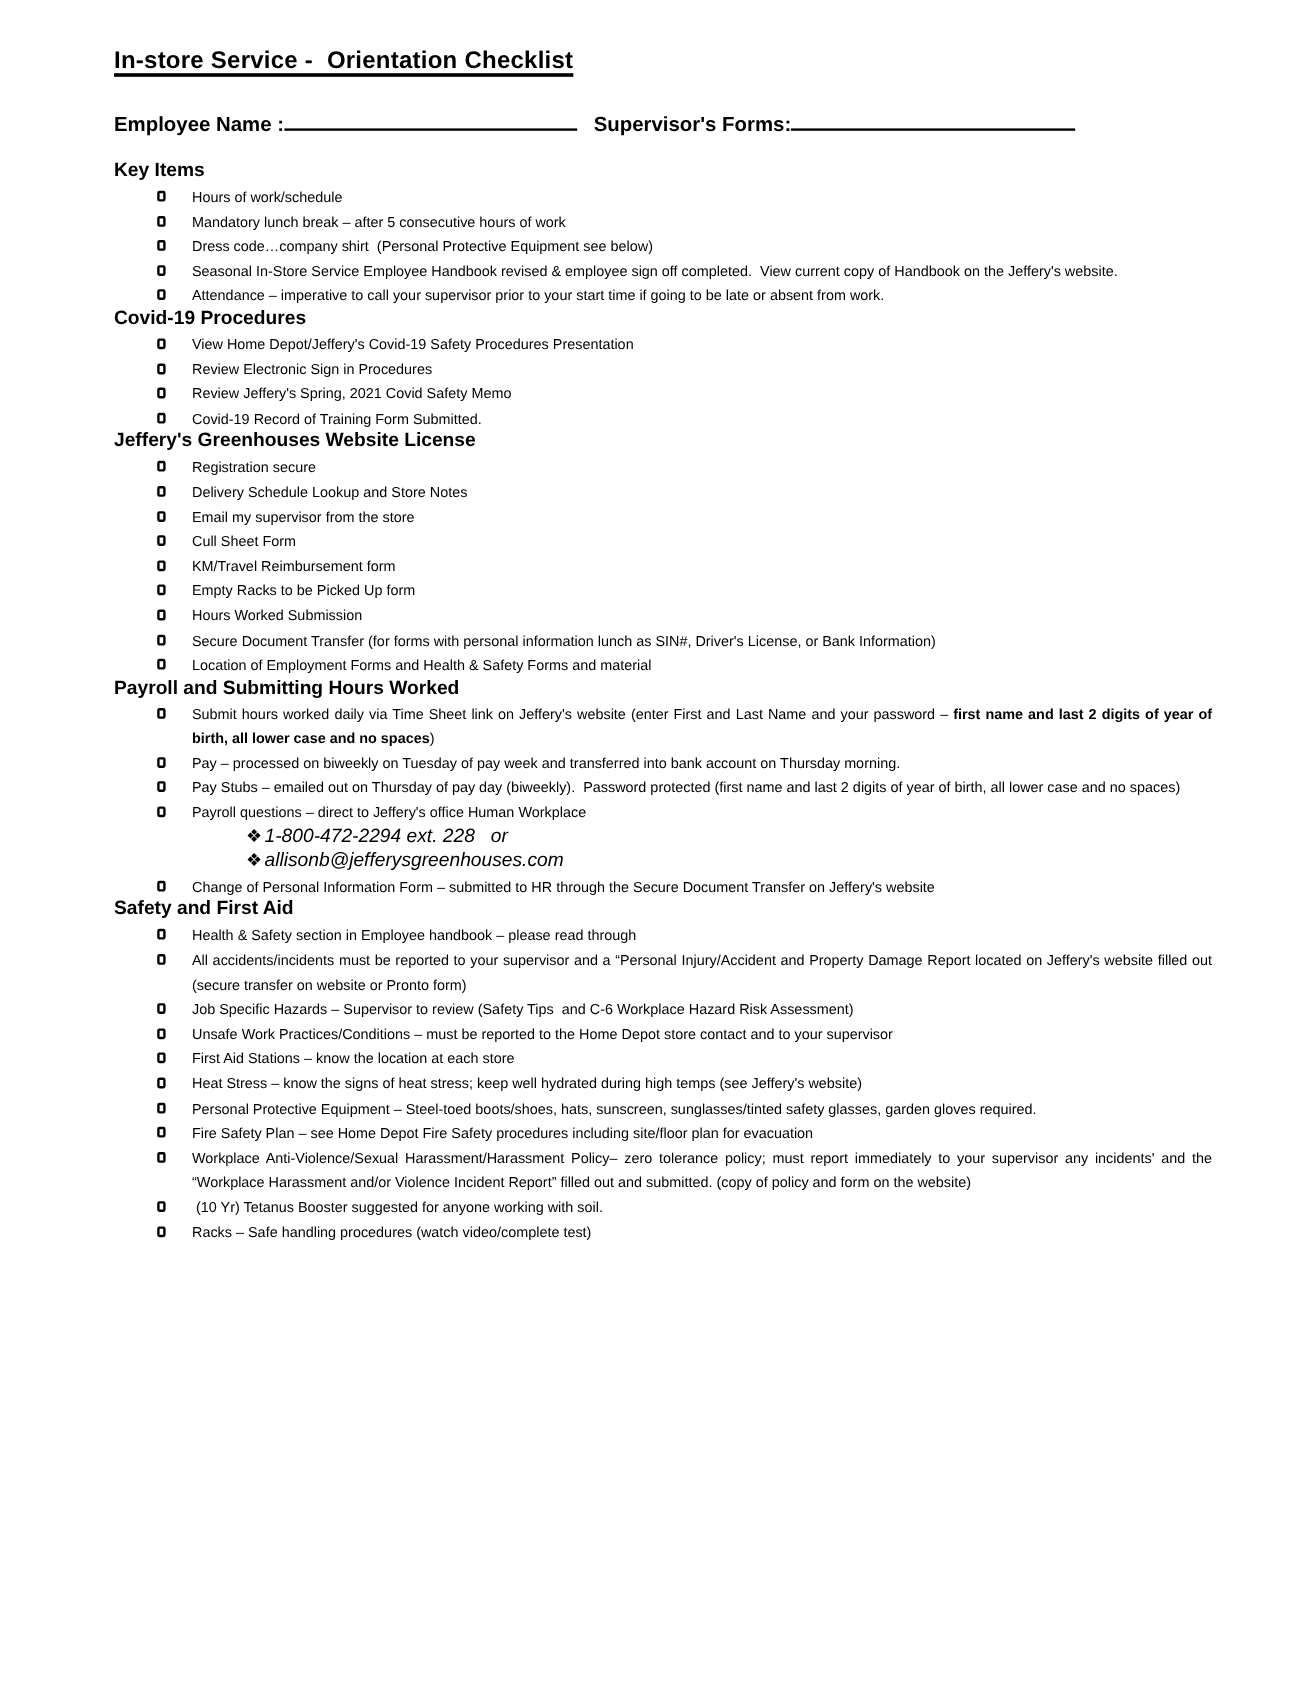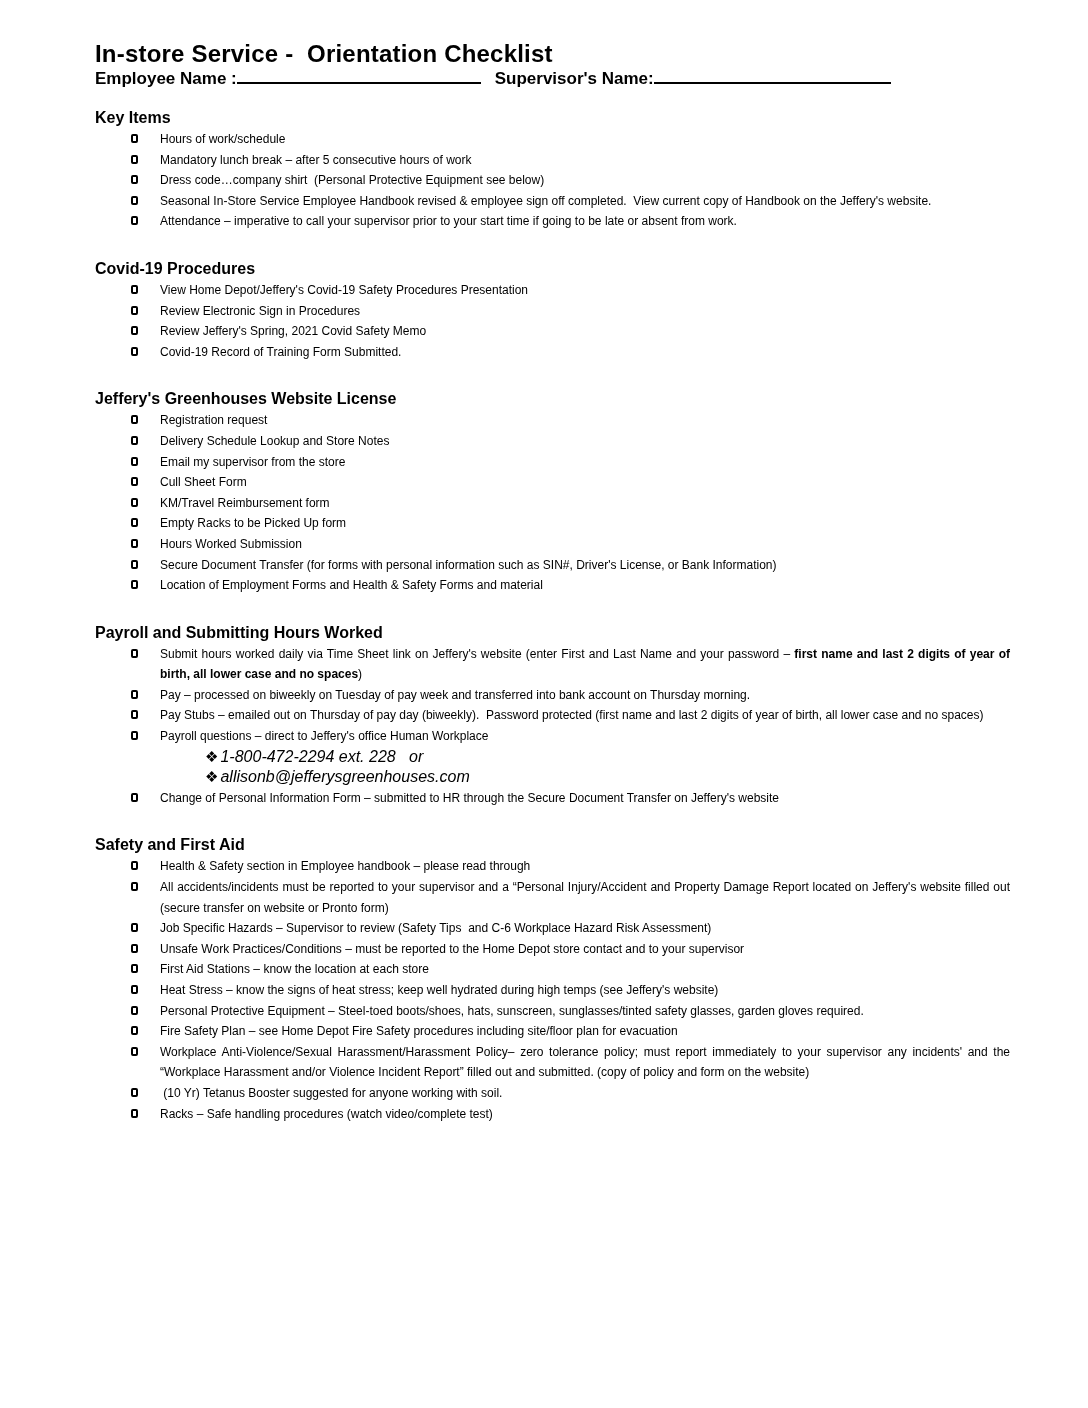--- a/index.html
+++ b/index.html
@@ -9,45 +9,46 @@
     font-family: "Liberation Sans", "DejaVu Sans", sans-serif;
     color: #000000;
   }
   .page {
     width: 1088px;
     min-height: 1408px;
     background: #ffffff;
     padding: 40px 78px 40px 95px;
   }
   .doc-title {
-    font-size: 24px;
-    font-weight: bold;
+    font-size: 20px;
+    font-weight: bold;
+    text-decoration: underline;
     text-decoration-thickness: 3px;
     text-underline-offset: 4px;
     letter-spacing: 0.2px;
+    margin-bottom: 30px;
     display: inline-block;
   }
   .name-row {
     font-size: 17px;
     font-weight: bold;
     margin-bottom: 20px;
     white-space: nowrap;
   }
   .blank-line {
     display: inline-block;
     border-bottom: 2px solid #000;
     height: 16px;
     vertical-align: baseline;
   }
   .blank-employee { width: 244px; margin-right: 14px; }
   .blank-supervisor { width: 237px; }
   .section-heading {
     font-size: 16px;
     font-weight: bold;
-    margin-top: 28px;
     margin-bottom: 2px;
   }
   .section:first-child .section-heading { margin-top: 4px; }
   ul.items { list-style: none; }
   .item {
     position: relative;
     padding-left: 65px;
     font-size: 12px;
     line-height: 20.6px;
   }
@@ -81,21 +82,21 @@
     text-decoration-thickness: 2px;
   }
 </style>
 </head>
 <body>
 
 <div class="page">
   <h1 class="doc-title">In-store Service -&nbsp; Orientation Checklist</h1>
 
   <div class="name-row">
-    <span>Employee Name :</span><span class="blank-line blank-employee"></span><span>Supervisor's Name:</span><span class="blank-line blank-supervisor"></span>
+    <span>Employee Name :</span><span class="blank-line blank-employee"></span><span>Supervisor's Forms:</span><span class="blank-line blank-supervisor"></span>
   </div>
 
   <div id="sections">
       <section class="section">
     <h2 class="section-heading">Key Items</h2>
     <ul class="items">
           <li class="item">
     <span class="checkbox"></span>
     <span class="item-text">Hours of work/schedule</span>
   </li>
@@ -136,21 +137,21 @@
     <span class="checkbox"></span>
     <span class="item-text">Covid-19 Record of Training Form Submitted.</span>
   </li>
         </ul>
   </section>
       <section class="section">
     <h2 class="section-heading">Jeffery's Greenhouses Website License</h2>
     <ul class="items">
           <li class="item">
     <span class="checkbox"></span>
-    <span class="item-text">Registration request</span>
+    <span class="item-text">Registration secure</span>
   </li>
           <li class="item">
     <span class="checkbox"></span>
     <span class="item-text">Delivery Schedule Lookup and Store Notes</span>
   </li>
           <li class="item">
     <span class="checkbox"></span>
     <span class="item-text">Email my supervisor from the store</span>
   </li>
           <li class="item">
@@ -164,21 +165,21 @@
           <li class="item">
     <span class="checkbox"></span>
     <span class="item-text">Empty Racks to be Picked Up form</span>
   </li>
           <li class="item">
     <span class="checkbox"></span>
     <span class="item-text">Hours Worked Submission</span>
   </li>
           <li class="item">
     <span class="checkbox"></span>
-    <span class="item-text">Secure Document Transfer (for forms with personal information such as SIN#, Driver's License, or Bank Information)</span>
+    <span class="item-text">Secure Document Transfer (for forms with personal information lunch as SIN#, Driver's License, or Bank Information)</span>
   </li>
           <li class="item">
     <span class="checkbox"></span>
     <span class="item-text">Location of Employment Forms and Health &amp; Safety Forms and material</span>
   </li>
         </ul>
   </section>
       <section class="section">
     <h2 class="section-heading">Payroll and Submitting Hours Worked</h2>
     <ul class="items">

